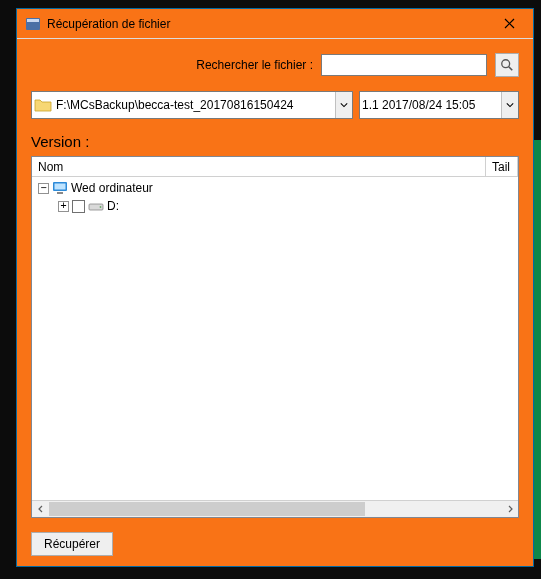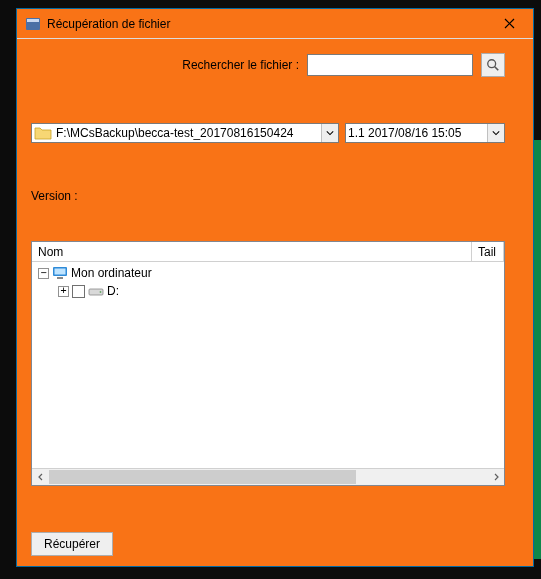--- a/index.html
+++ b/index.html
@@ -39,22 +39,22 @@
     display: inline-flex; align-items: center; justify-content: center;
   }
   .title-text { flex: 1; font-size: 12px; }
   .close-btn {
     width: 40px; height: 28px;
     display: flex; align-items: center; justify-content: center;
     font-size: 14px; font-family: Arial;
     cursor: default;
   }
   .client {
-    flex: 1; padding: 10px 28px 10px 14px;
-    display: flex; flex-direction: column; gap: 32px;
+    flex: 1; padding: 10px 14px 10px 14px;
+    display: flex; flex-direction: column;
   }
   .search-row {
     display: flex; align-items: center; gap: 8px;
     margin: 4px 0 14px 0;
     justify-content: flex-end;
   }
   .search-label { font-size: 12px; }
   .search-input {
     width: 166px; height: 22px;
     border: 1px solid #7a7a7a;
@@ -70,42 +70,42 @@
   }
   .icon-btn svg { width: 14px; height: 14px; }
   .path-row {
     display: flex; gap: 6px; margin-bottom: 10px;
     align-items: stretch;
   }
   .combo {
     display: flex; align-items: center;
     border: 1px solid #7a7a7a;
     background: #fff;
-    height: 20px;
+    height: 28px;
     padding: 0 0 0 2px;
     overflow: hidden;
   }
   .combo.path { flex: 1; }
   .combo.version { width: 160px; }
   .folder-icon {
     width: 18px; height: 18px; margin-right: 4px; flex-shrink: 0;
     display: inline-flex;
   }
   .combo-text {
     flex: 1; white-space: nowrap; overflow: hidden; text-overflow: clip;
     font-size: 12px;
   }
   .combo-arrow {
     width: 17px; height: 100%;
     border-left: 1px solid #c0c0c0;
     display: flex; align-items: center; justify-content: center;
     background: #efefef;
   }
   .combo-arrow svg { width: 8px; height: 6px; }
-  .static-label { margin: 4px 0 6px 0; font-size: 12px; }
+  .static-label { margin: 4px 0 6px 0; font-size: 15px; }
   .listview {
     border: 1px solid #828790;
     background: #fff;
     flex: 1;
     display: flex; flex-direction: column;
     min-height: 0;
   }
   .lv-header {
     display: flex; height: 20px;
     border-bottom: 1px solid #d0d0d0;
@@ -217,21 +217,21 @@
             </svg>
         </span>
         <span class="combo-text">F:\MCsBackup\becca-test_20170816150424</span>
         <span class="combo-arrow">
           <svg viewBox="0 0 10 6">
               <path d="M1 1 L5 5 L9 1" fill="none" stroke="#000" stroke-width="1.3"></path>
             </svg>
         </span>
       </div>
       <div class="combo version">
-        <span class="combo-text">1.1  2017/08/16 15:05</span>
+        <span class="combo-text">1.1  2017/08/24 15:05</span>
         <span class="combo-arrow">
           <svg viewBox="0 0 10 6">
               <path d="M1 1 L5 5 L9 1" fill="none" stroke="#000" stroke-width="1.3"></path>
             </svg>
         </span>
       </div>
     </div>
 
     <div class="static-label">Version :</div>
 
@@ -247,21 +247,21 @@
       <div class="lv-body">
         <div class="tree-row">
           <span class="expander">−</span>
           <span class="node-icon">
             <svg viewBox="0 0 16 16">
                 <rect x="1" y="2" width="14" height="9" rx="1" fill="#2e8bd8"></rect>
                 <rect x="2.5" y="3.5" width="11" height="6" fill="#bfe4ff"></rect>
                 <rect x="5" y="12" width="6" height="2" fill="#888"></rect>
               </svg>
           </span>
-          <span>Mon ordinateur</span>
+          <span>Wed ordinateur</span>
         </div>
         <div class="tree-row indent">
           <span class="expander">+</span>
           <span class="checkbox"></span>
           <span class="node-icon">
             <svg viewBox="0 0 16 16">
                 <rect x="1" y="6" width="14" height="6" rx="1" fill="#d9d9d9" stroke="#888" stroke-width="0.8"></rect>
                 <circle cx="12.5" cy="9" r="0.9" fill="#6a6"></circle>
               </svg>
           </span>

